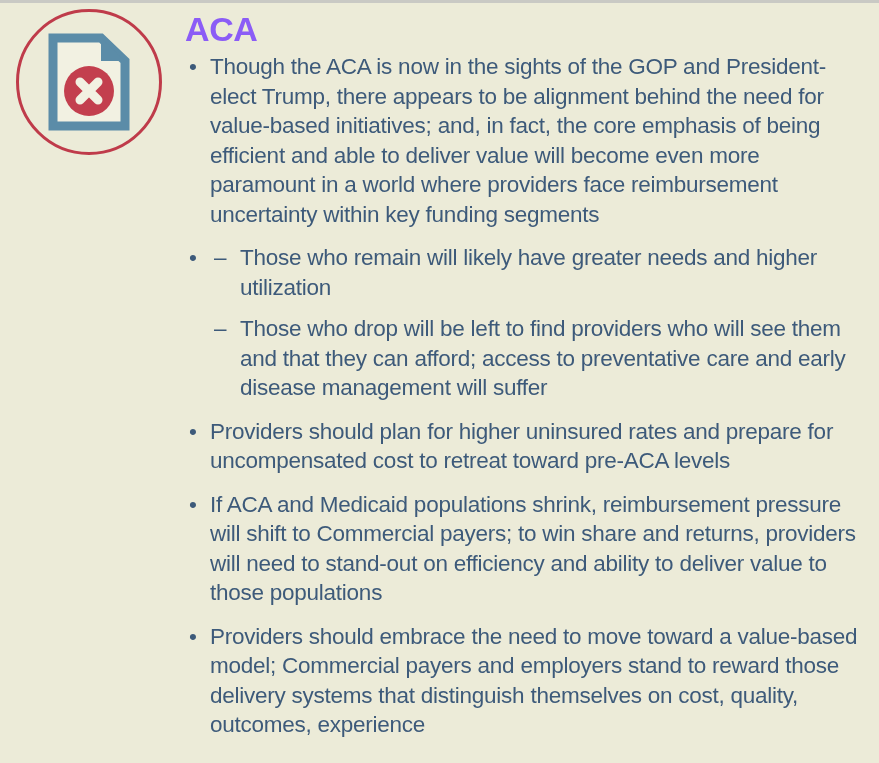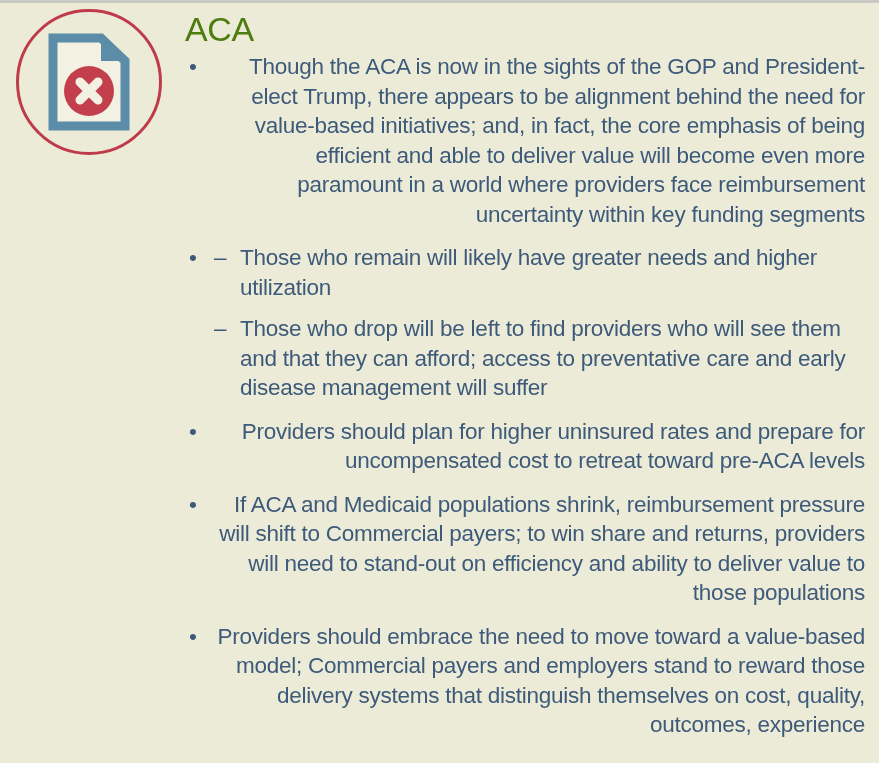--- a/index.html
+++ b/index.html
@@ -56,22 +56,22 @@
 
   
   .content {
     position: absolute;
     left: 185px;
     top: 10px;
     width: 680px;
   }
   .title {
     font-size: 34px;
-    font-weight: normal;
-    color: #4d7c0f;
+    font-weight: bold;
+    color: #8b5cf6;
     letter-spacing: -0.4px;
     line-height: 38px;
     margin: 0 0 4px 0;
     padding: 0;
   }
   ul.bullets {
     list-style: none;
     margin: 0;
     padding: 0;
   }
@@ -87,21 +87,20 @@
   li.bullet > .marker {
     position: absolute;
     left: 4px;
     top: 0;
     color: #3d5a7a;
     font-size: 22.5px;
     line-height: 29.5px;
   }
   li.bullet > .btext {
     display: block;
-    text-align: right;
   }
   ul.subbullets {
     list-style: none;
     margin: 6px 0 0 0;
     padding: 0;
   }
   li.subbullet {
     position: relative;
     padding-left: 30px;
     margin-bottom: 12px;

